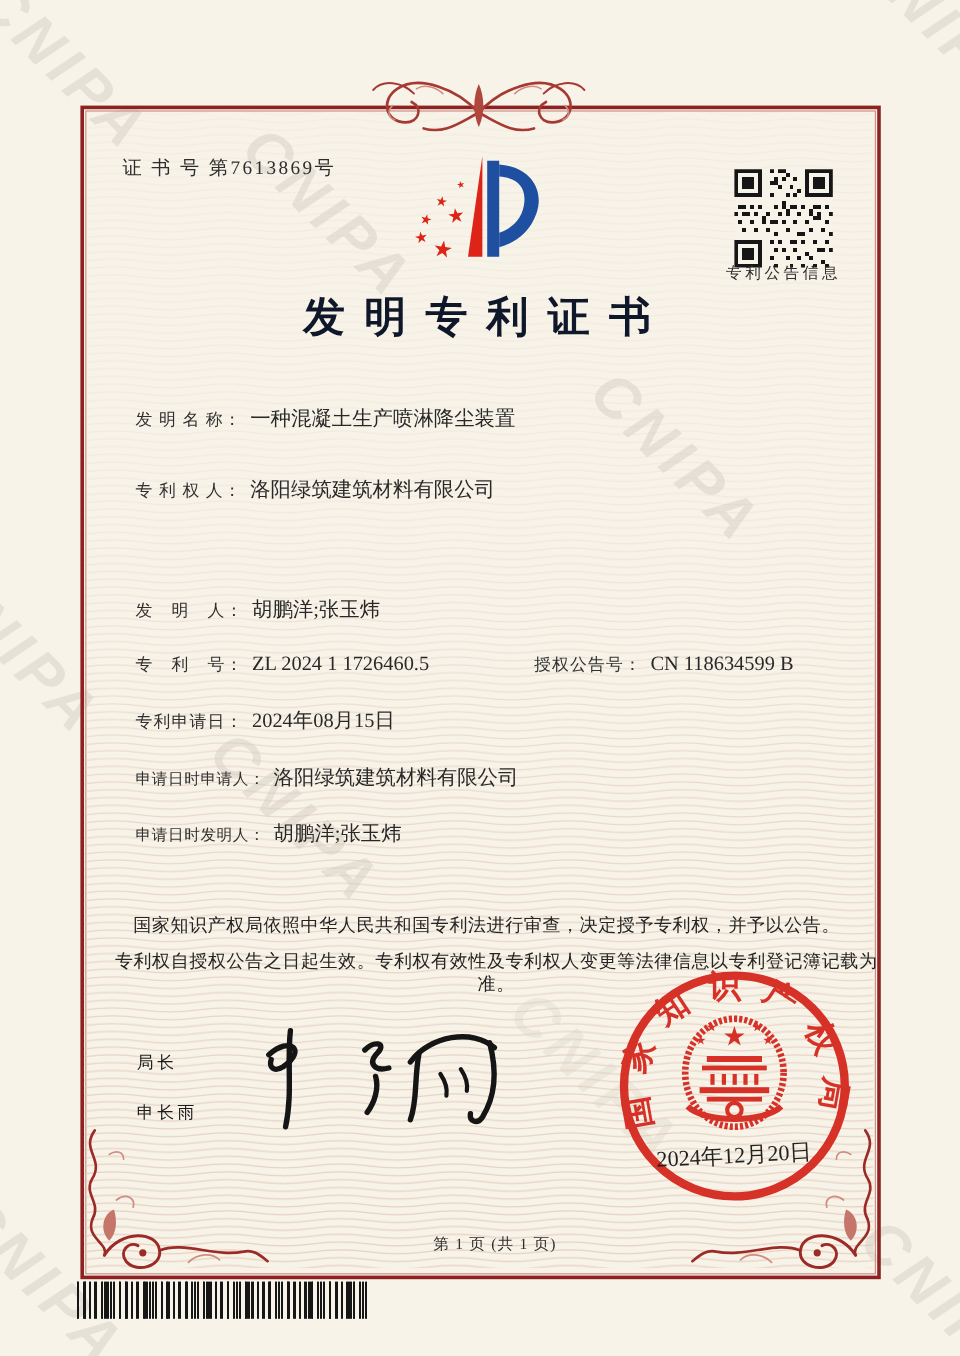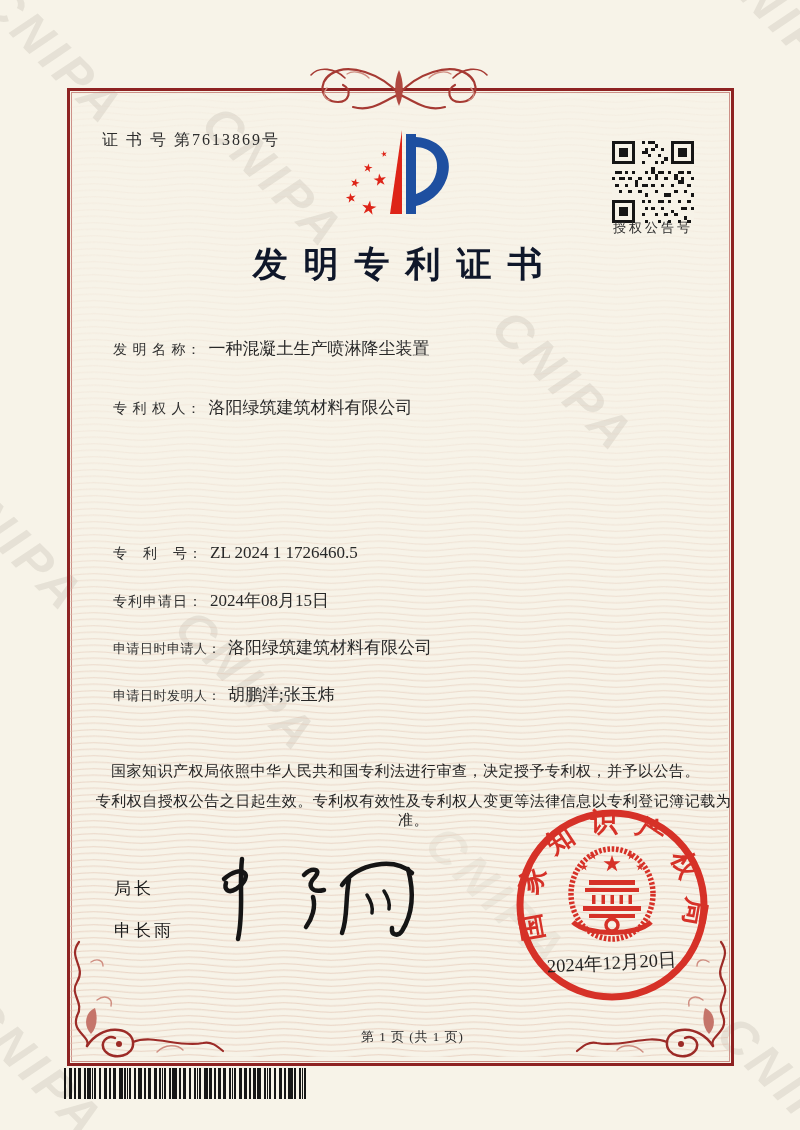--- a/index.html
+++ b/index.html
@@ -16,21 +16,21 @@
              font-size:13px;letter-spacing:3px;color:#2d2d2d;}
   .title{position:absolute;left:67px;top:241px;width:661px;text-align:center;font-size:35px;
          font-weight:bold;letter-spacing:16px;padding-left:16px;box-sizing:border-box;color:#0f172a;}
   .row{position:absolute;left:113px;white-space:nowrap;font-size:17px;color:#282828;}
   .rowR{position:absolute;left:445px;white-space:nowrap;font-size:17px;color:#282828;}
   .flabel{font-size:14px;letter-spacing:1px;margin-right:7px;color:#303030;text-align:right;}
   .flabel.sm{font-size:13px;letter-spacing:0.5px;}
   .stmt{position:absolute;left:67px;width:661px;text-align:center;font-size:15px;
         letter-spacing:0.5px;color:#242424;padding-left:16px;}
   .signer{position:absolute;left:114px;font-family:"Liberation Sans","DejaVu Sans",sans-serif;
-          font-size:17px;font-weight:500;letter-spacing:3px;color:#1c1c1c;}
+          font-size:14px;font-weight:500;letter-spacing:3px;color:#1c1c1c;}
   .footer{position:absolute;left:67px;top:1028px;width:691px;text-align:center;font-size:13px;
           letter-spacing:1px;color:#2d2d2d;}
   .barcode{position:absolute;left:64px;top:1068px;width:242px;height:31px;
      background-image:
        repeating-linear-gradient(90deg,#161616 0 2px,transparent 2px 5px),
        repeating-linear-gradient(90deg,#161616 0 1px,transparent 1px 7px),
        repeating-linear-gradient(90deg,transparent 0 6px,#161616 6px 8px,transparent 8px 17px);}
   svg{display:block;}
   .abs{position:absolute;}
 </style>
@@ -210,32 +210,38 @@
         <rect x="16" y="22" width="1" height="1"></rect>
       <rect x="19" y="22" width="1" height="1"></rect>
         <rect x="22" y="23" width="1" height="1"></rect>
       <rect x="10" y="24" width="1" height="1"></rect>
         <rect x="14" y="24" width="1" height="1"></rect>
         <rect x="17" y="24" width="1" height="1"></rect>
       <rect x="20" y="24" width="1" height="1"></rect>
         <rect x="23" y="24" width="1" height="1"></rect>
     </g>
   </svg>
-  <div class="qrcaption">授权公告号</div>
+  <div class="qrcaption">专利公告信息</div>
 
   <div class="title">发明专利证书</div>
 
   <div class="row" style="top:337px">
     <span class="flabel">发 明 名 称：</span><span>一种混凝土生产喷淋降尘装置</span>
   </div>
   <div class="row" style="top:396px">
     <span class="flabel">专 利 权 人：</span><span>洛阳绿筑建筑材料有限公司</span>
   </div>
+  <div class="row" style="top:496px">
+    <span class="flabel">发　明　人：</span><span>胡鹏洋;张玉炜</span>
+  </div>
   <div class="row" style="top:543px">
     <span class="flabel">专　利　号：</span><span>ZL 2024 1 1726460.5</span>
+  </div>
+  <div class="rowR" style="top:543px">
+    <span class="flabel">授权公告号：</span><span>CN 118634599 B</span>
   </div>
   <div class="row" style="top:589px">
     <span class="flabel">专利申请日：</span><span>2024年08月15日</span>
   </div>
   <div class="row" style="top:636px">
     <span class="flabel sm">申请日时申请人：</span><span>洛阳绿筑建筑材料有限公司</span>
   </div>
   <div class="row" style="top:683px">
     <span class="flabel sm">申请日时发明人：</span><span>胡鹏洋;张玉炜</span>
   </div>

